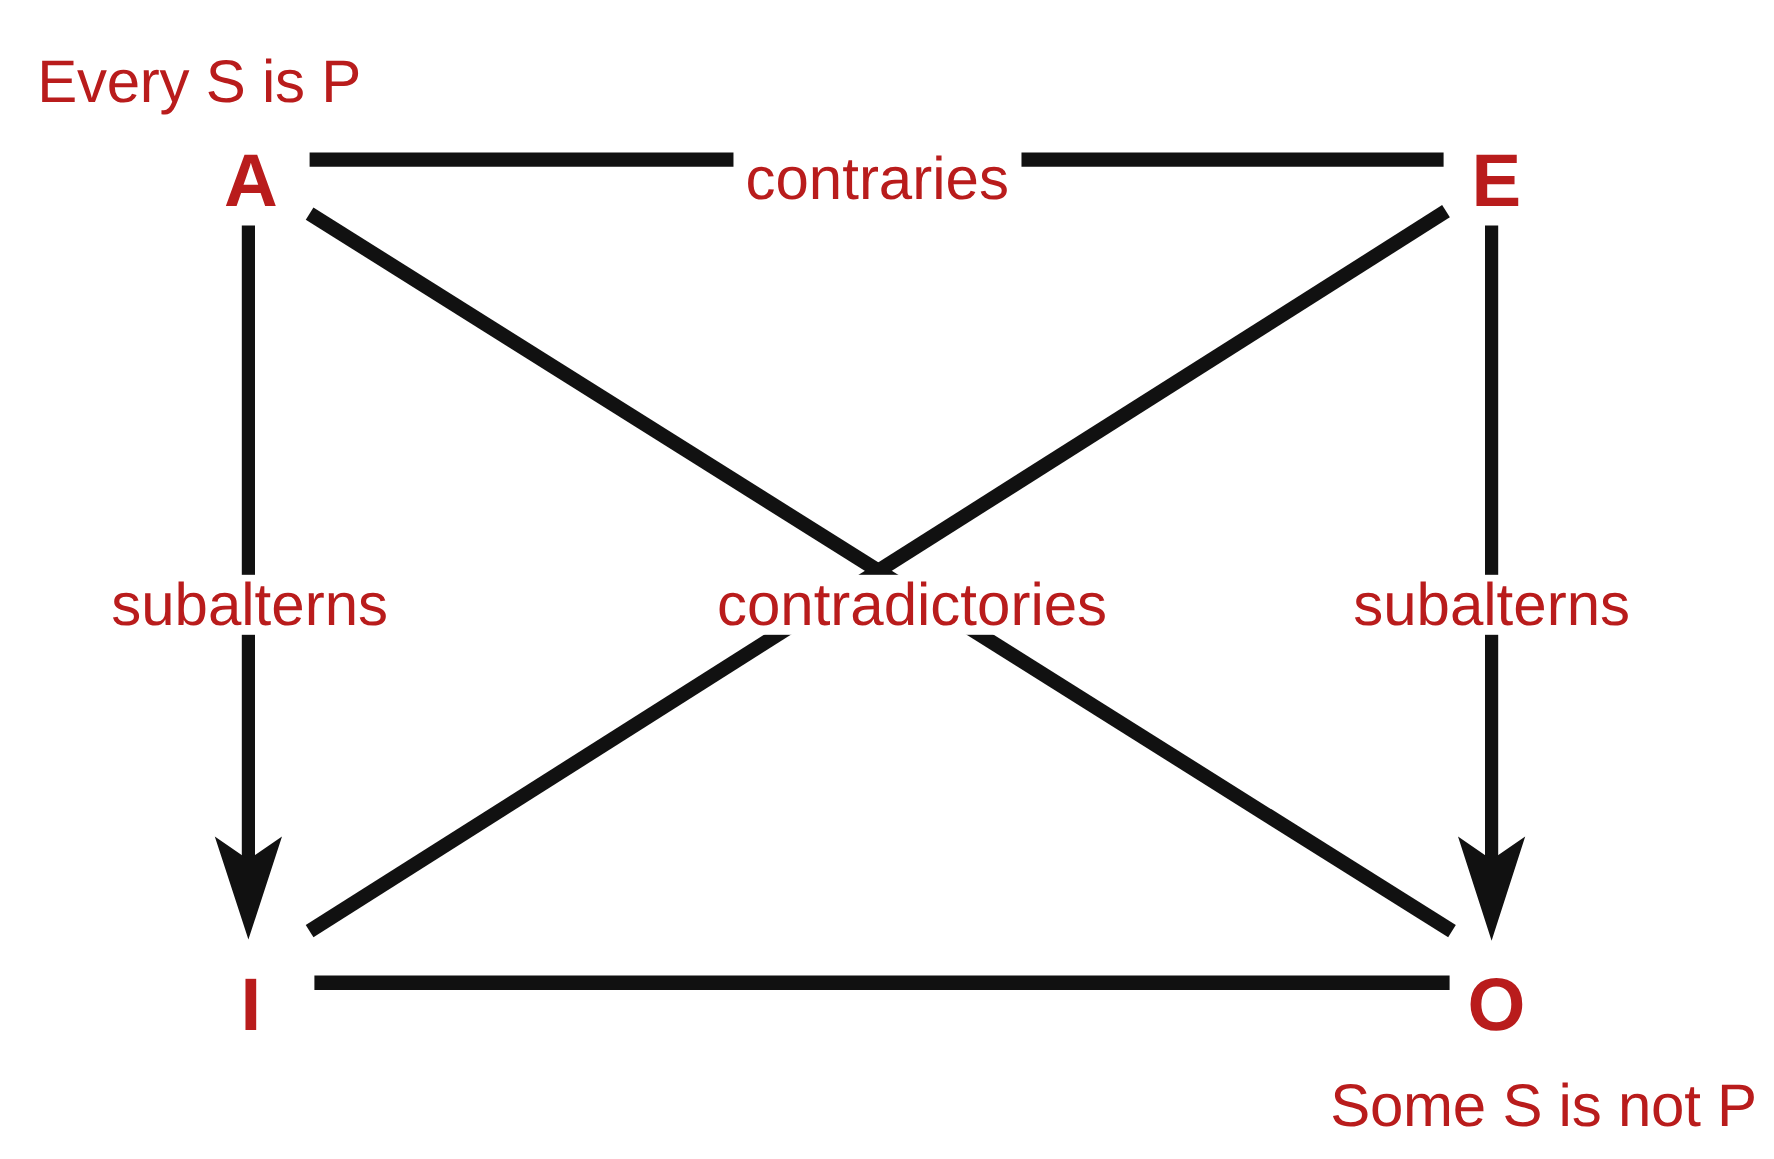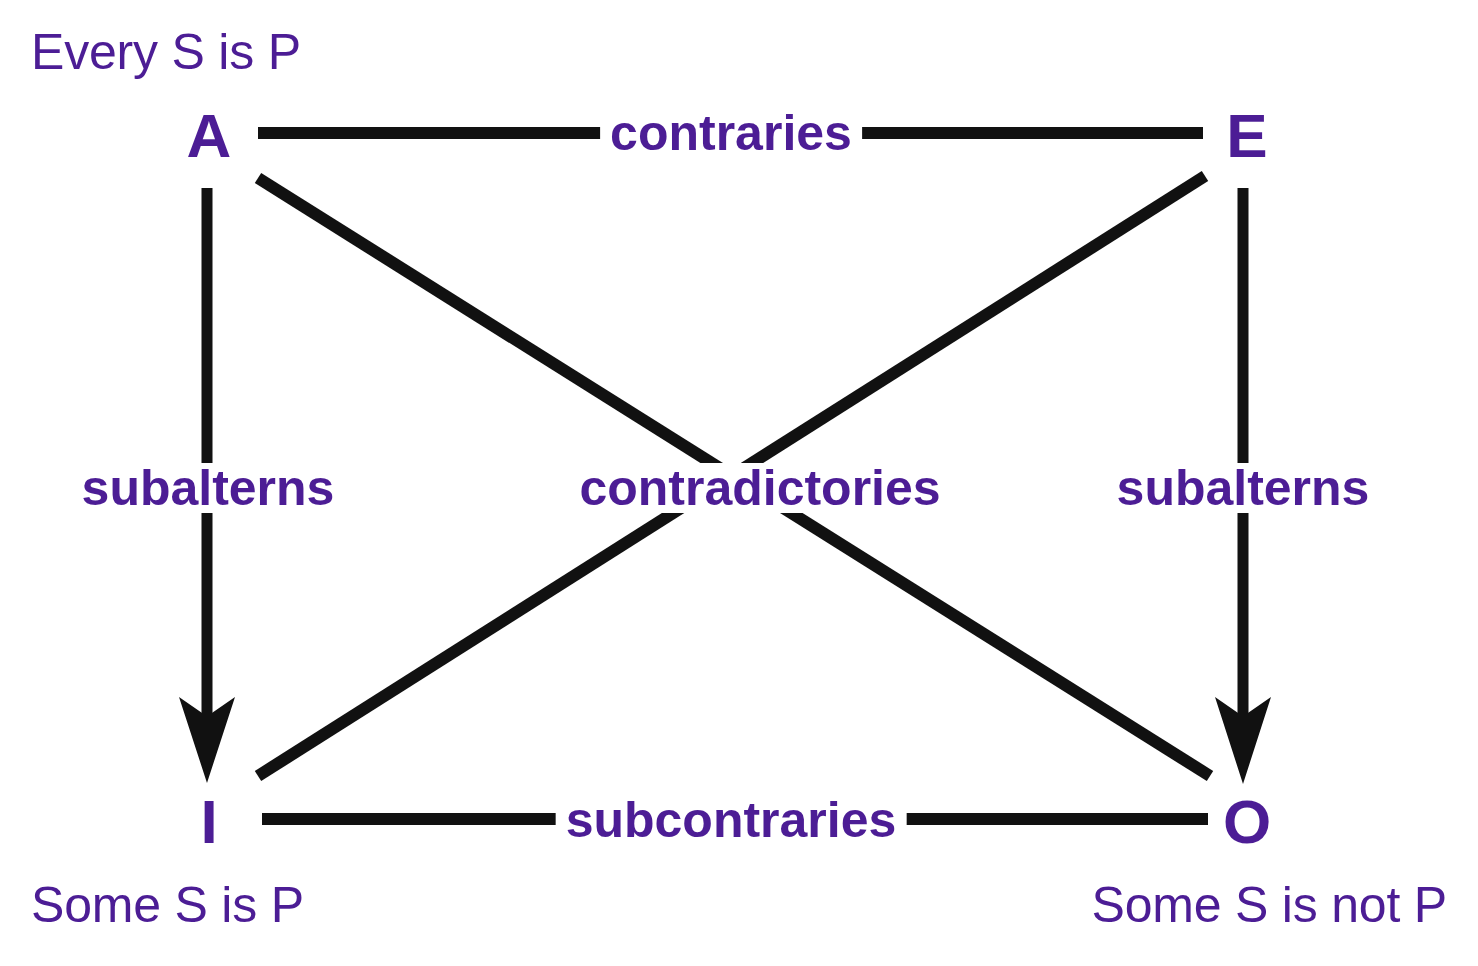--- a/index.html
+++ b/index.html
@@ -22,49 +22,50 @@
     position: absolute;
     left: 0;
     top: 0;
     width: 1478px;
     height: 966px;
   }
   .lbl {
     position: absolute;
     white-space: nowrap;
     line-height: 1;
-    color: #4c1d95;
+    color: #b91c1c;
+    margin-top: 16px;
   }
   
   .prop {
     font-size: 50px;
     font-weight: 400;
     letter-spacing: -0.2px;
   }
   .prop-tl { left: 31px;  top: 27px; }
   .prop-tr { right: 33px; top: 27px; }
   .prop-bl { left: 31px;  top: 880px; }
-  .prop-br { right: 31px; top: 880px; }
+  .prop-br { right: 14px; top: 880px; }
 
   
   .vertex {
     font-size: 62px;
     font-weight: 700;
     letter-spacing: 0px;
     transform: translate(-50%, -50%);
   }
   .vx-a { left: 209px;  top: 136px; }
   .vx-e { left: 1247px; top: 136px; }
   .vx-i { left: 209px;  top: 822px; }
   .vx-o { left: 1247px; top: 822px; }
 
   
   .rel {
     font-size: 50px;
-    font-weight: 700;
+    font-weight: 400;
     background: #ffffff;
     transform: translate(-50%, -50%);
     padding: 0 10px;
   }
   .rel-contraries     { left: 731px;  top: 133px; }
   .rel-subcontraries  { left: 731px;  top: 820px; }
   .rel-contradictories{ left: 760px;  top: 488px; }
   .rel-sub-left       { left: 208px;  top: 488px; }
   .rel-sub-right      { left: 1243px; top: 488px; }
 </style>
@@ -86,27 +87,25 @@
     <line x1="207" y1="188" x2="207" y2="740" stroke="#111111" stroke-width="11" stroke-linecap="butt"></line>
 
     <path d="M 207 783 L 179 697 L 205 715 L 209 715 L 235 697 Z" fill="#111111"></path>
 
     <line x1="1243" y1="188" x2="1243" y2="740" stroke="#111111" stroke-width="11" stroke-linecap="butt"></line>
 
     <path d="M 1243 784 L 1215 697 L 1241 715 L 1245 715 L 1271 697 Z" fill="#111111"></path>
   </svg>
 
   <div class="lbl prop prop-tl">Every S is P</div>
-  <div class="lbl prop prop-bl">Some S is P</div>
   <div class="lbl prop prop-br">Some S is not P</div>
 
   <div class="lbl vertex vx-a">A</div>
   <div class="lbl vertex vx-e">E</div>
   <div class="lbl vertex vx-i">I</div>
   <div class="lbl vertex vx-o">O</div>
 
   <div class="lbl rel rel-contraries">contraries</div>
-  <div class="lbl rel rel-subcontraries">subcontraries</div>
   <div class="lbl rel rel-contradictories">contradictories</div>
   <div class="lbl rel rel-sub-left">subalterns</div>
   <div class="lbl rel rel-sub-right">subalterns</div>
 
 </div>
 
 </body></html>

